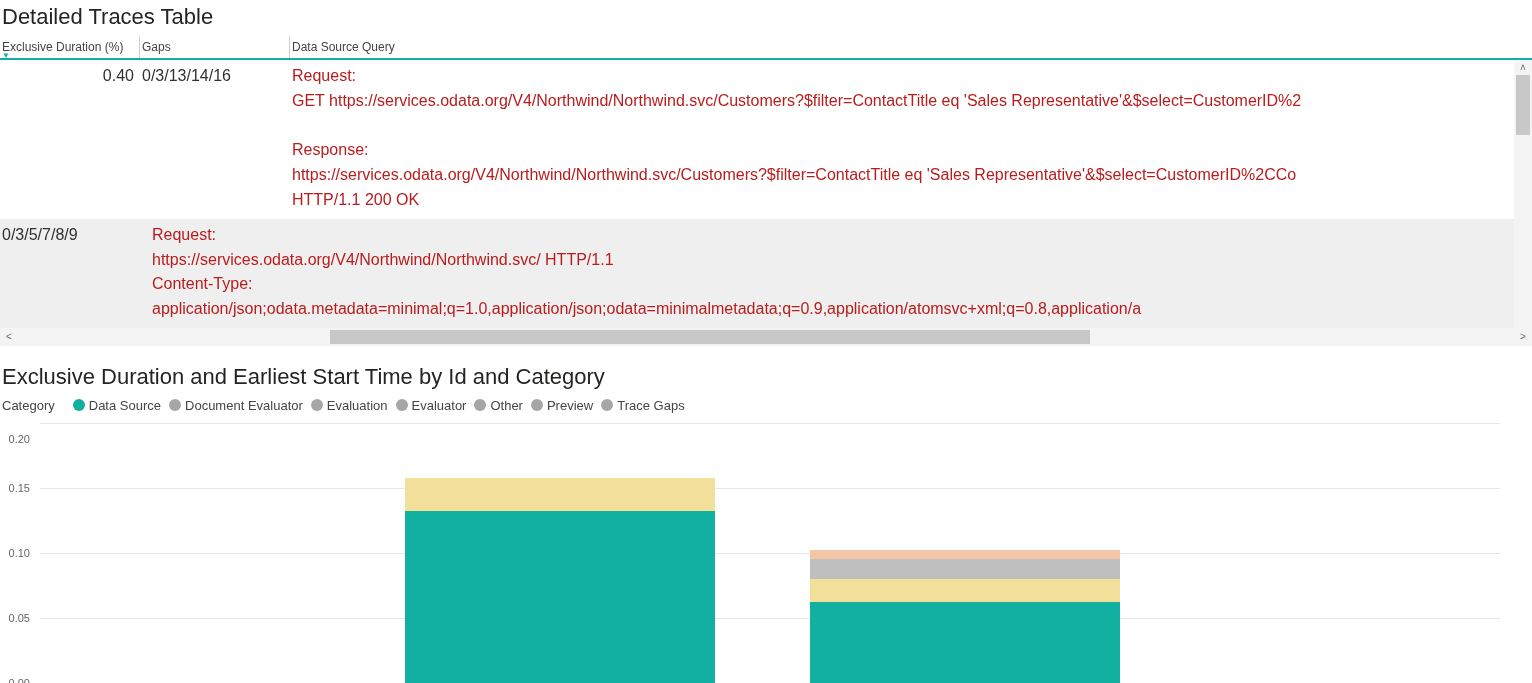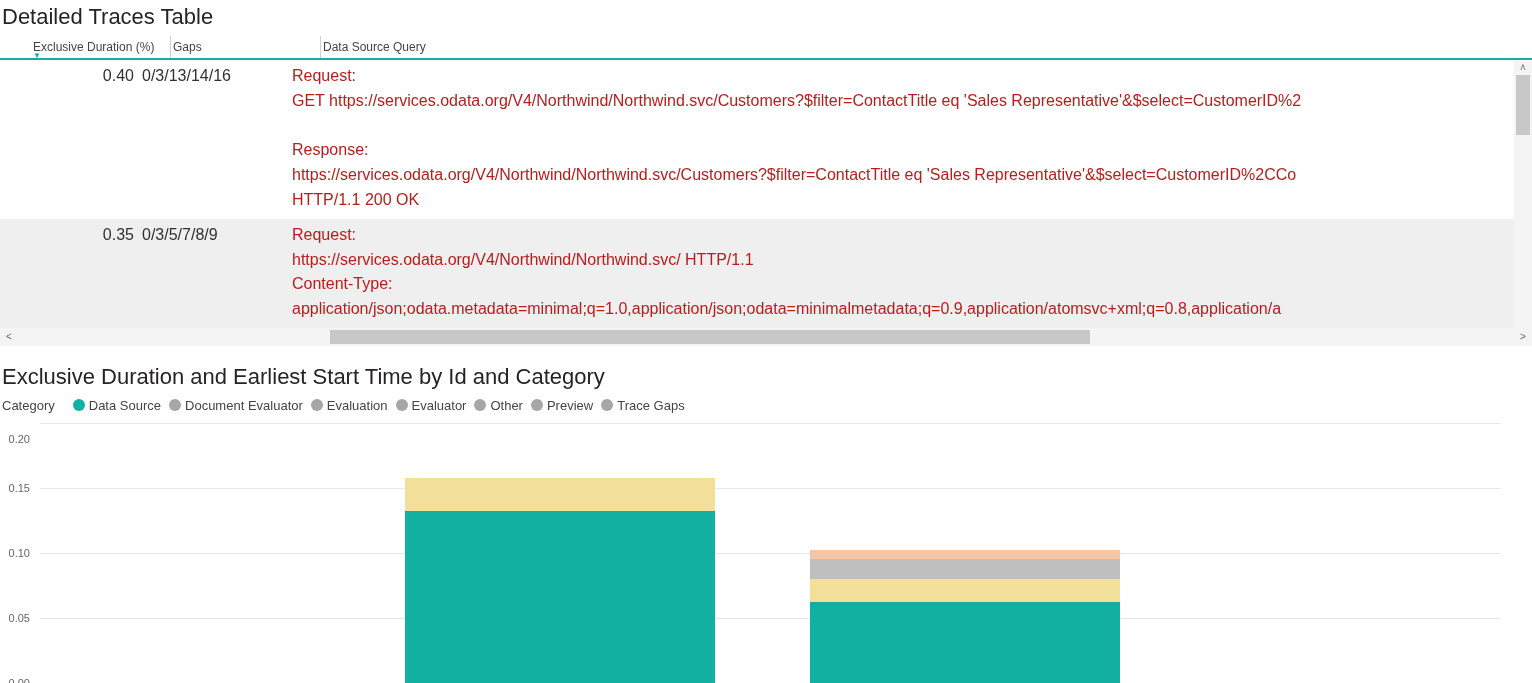--- a/index.html
+++ b/index.html
@@ -22,21 +22,20 @@
   .table-wrap {
     position: relative;
     width: 1532px;
   }
   .tbl-header {
     display: flex;
     border-bottom: 2px solid #12b0a0;
     font-size: 12px;
     color: #444;
     background: #fff;
-    padding-left: 31px;
   }
   .tbl-header .col {
     padding: 4px 6px 4px 2px;
     border-right: 1px solid #d0d0d0;
     white-space: nowrap;
   }
   .tbl-header .col:last-child { border-right: none; }
   .col-dur  { width: 140px; text-align: left; position:relative; }
   .col-path { width: 150px; text-align: left; }
   .col-query{ flex: 1; text-align: left; }
@@ -143,21 +142,20 @@
         <div class="cell cell-dur">0.40</div>
         <div class="cell cell-path">0/3/13/14/16</div>
         <div class="cell cell-query">Request:
 GET https://services.odata.org/V4/Northwind/Northwind.svc/Customers?$filter=ContactTitle eq 'Sales Representative'&amp;$select=CustomerID%2
 
 Response:
 https://services.odata.org/V4/Northwind/Northwind.svc/Customers?$filter=ContactTitle eq 'Sales Representative'&amp;$select=CustomerID%2CCo
 HTTP/1.1 200 OK</div>
       </div>
       <div class="tbl-row alt">
-        <div class="cell cell-dur">0.35</div>
         <div class="cell cell-path">0/3/5/7/8/9</div>
         <div class="cell cell-query">Request:
 https://services.odata.org/V4/Northwind/Northwind.svc/ HTTP/1.1
 Content-Type:
 application/json;odata.metadata=minimal;q=1.0,application/json;odata=minimalmetadata;q=0.9,application/atomsvc+xml;q=0.8,application/a</div>
       </div>
     </div>
 
   <div class="vsb">
     <div class="vsb-up">˄</div>

